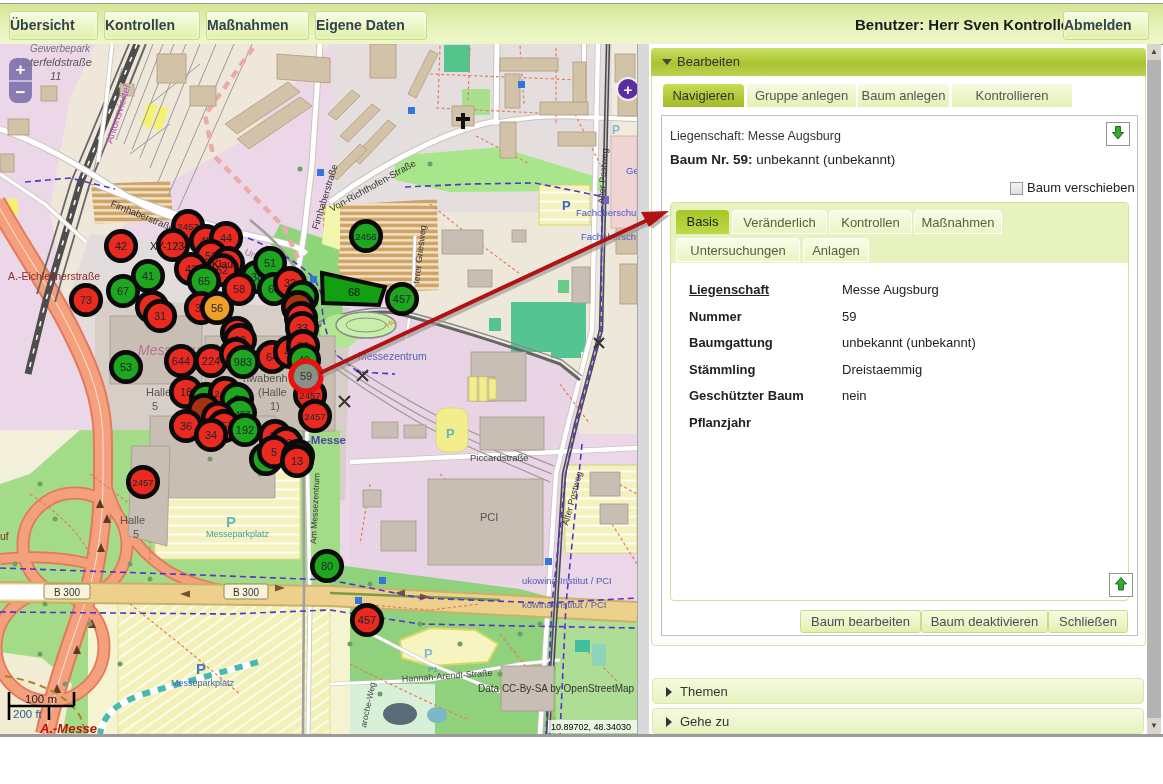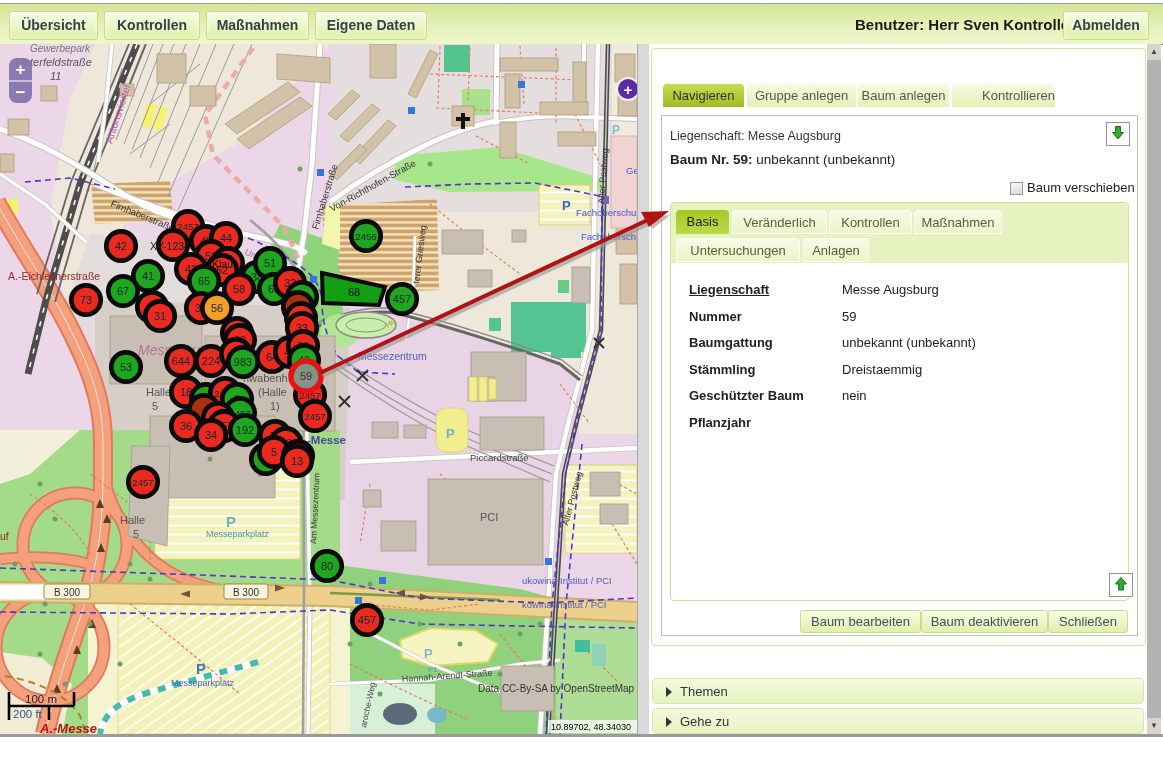--- a/index.html
+++ b/index.html
@@ -1,21 +1,21 @@
 <!DOCTYPE html>
 <html><head><meta charset="utf-8"><title>Baumkontrolle</title>
 <style>
 html,body{margin:0;padding:0;background:#fff;font-family:"Liberation Sans",sans-serif;}
 #page{position:relative;width:1163px;height:784px;overflow:hidden;}
 .abs{position:absolute;}
 #topbar{left:0;top:3px;width:1163px;height:40px;border-top:1px solid #9a9a9a;border-bottom:1px solid #8a8a8a;
 background:linear-gradient(#d4e596,#e6f3bc 60%,#eef7cb);}
 .tbtn{position:absolute;top:7px;height:27px;border:1px solid #c9dc8c;border-radius:3px;
 background:linear-gradient(#f7fce4,#e0f0a8);color:#32424e;font-weight:bold;font-size:14px;
-text-align:center;line-height:27px;box-shadow:0 0 0 2px rgba(255,255,255,0.25) inset;}
+line-height:27px;box-shadow:0 0 0 2px rgba(255,255,255,0.25) inset;}
 #user{position:absolute;top:12px;left:855px;font-weight:bold;font-size:15px;color:#1a1a1a;}
 #mapbox{left:0;top:44px;width:637px;height:690px;overflow:hidden;border-bottom:1px solid #888;}
 #split{left:637px;top:44px;width:11px;height:690px;background:#d9d9d9;border-left:1px solid #aaa;border-right:1px solid #aaa;}
 #panel{left:649px;top:44px;width:498px;height:690px;background:#fff;}
 #sbar{left:1147px;top:44px;width:14px;height:690px;background:#b3b3b3;}
 .sbtn{position:absolute;left:0;width:14px;height:16px;background:#d9d5cd;color:#444;font-size:8px;text-align:center;line-height:16px;}
 #bwrap{left:2px;top:4px;width:493px;height:596px;border:1px solid #cfe3a2;border-radius:4px;}
 #bhead{left:2px;top:4px;width:495px;height:28px;border-radius:4px 4px 0 0;
 background:linear-gradient(#cadf68,#a9c42f 55%,#bcd254);}
 #bhead span{position:absolute;left:26px;top:6px;font-size:13px;color:#333;}
@@ -565,24 +565,28 @@
 <text x="20.5" y="31" font-size="17" fill="#fff" text-anchor="middle" font-weight="bold">+</text>
 <text x="20.5" y="54" font-size="17" fill="#fff" text-anchor="middle" font-weight="bold">−</text>
 <circle cx="628" cy="45" r="11" fill="#5b2da0" stroke="#f0f0f0" stroke-width="2"></circle>
 <text x="628" y="50.5" font-size="15" fill="#fff" text-anchor="middle" font-weight="bold">+</text>
 </g>
 </svg>
 </div>
   <div class="abs" id="split"></div>
   <div class="abs" id="panel">
     <div class="abs" id="bwrap"></div>
+    <div class="abs" id="bhead">
+        <span class="tri"></span>
+        <span>Bearbeiten</span>
+      </div>
     <div class="otab act" style="left:14px;width:81px;">Navigieren</div>
     <div class="otab" style="left:98px;width:109px;">Gruppe anlegen</div>
     <div class="otab" style="left:209px;width:91px;">Baum anlegen</div>
-    <div class="otab" style="left:303px;width:103px;text-align:right;">Kontrollieren</div>
+    <div class="otab" style="left:303px;width:120px;">Kontrollieren</div>
     <div class="abs" id="cbox">
       <div style="position:absolute;left:8px;top:13px;font-size:12.5px;color:#333;">Liegenschaft: Messe Augsburg</div>
       <div class="gbtn" style="left:444px;top:6px;">
         <svg width="20" height="20">
             <polygon points="10,16 4.5,9.5 7.6,9.5 7.6,3.5 12.4,3.5 12.4,9.5 15.5,9.5" fill="#2fae2f" stroke="#1a6a14" stroke-width="1"></polygon>
           </svg>
       </div>
       <div style="position:absolute;left:8px;top:36px;font-size:13.5px;color:#222;"><b>Baum Nr. 59:</b> unbekannt (unbekannt)</div>
       <div style="position:absolute;left:348px;top:66px;width:11px;height:11px;border:1px solid #999;background:linear-gradient(#f4f4f4,#ddd);"></div>
       <div style="position:absolute;left:365px;top:64px;font-size:13px;color:#222;">Baum verschieben</div>

